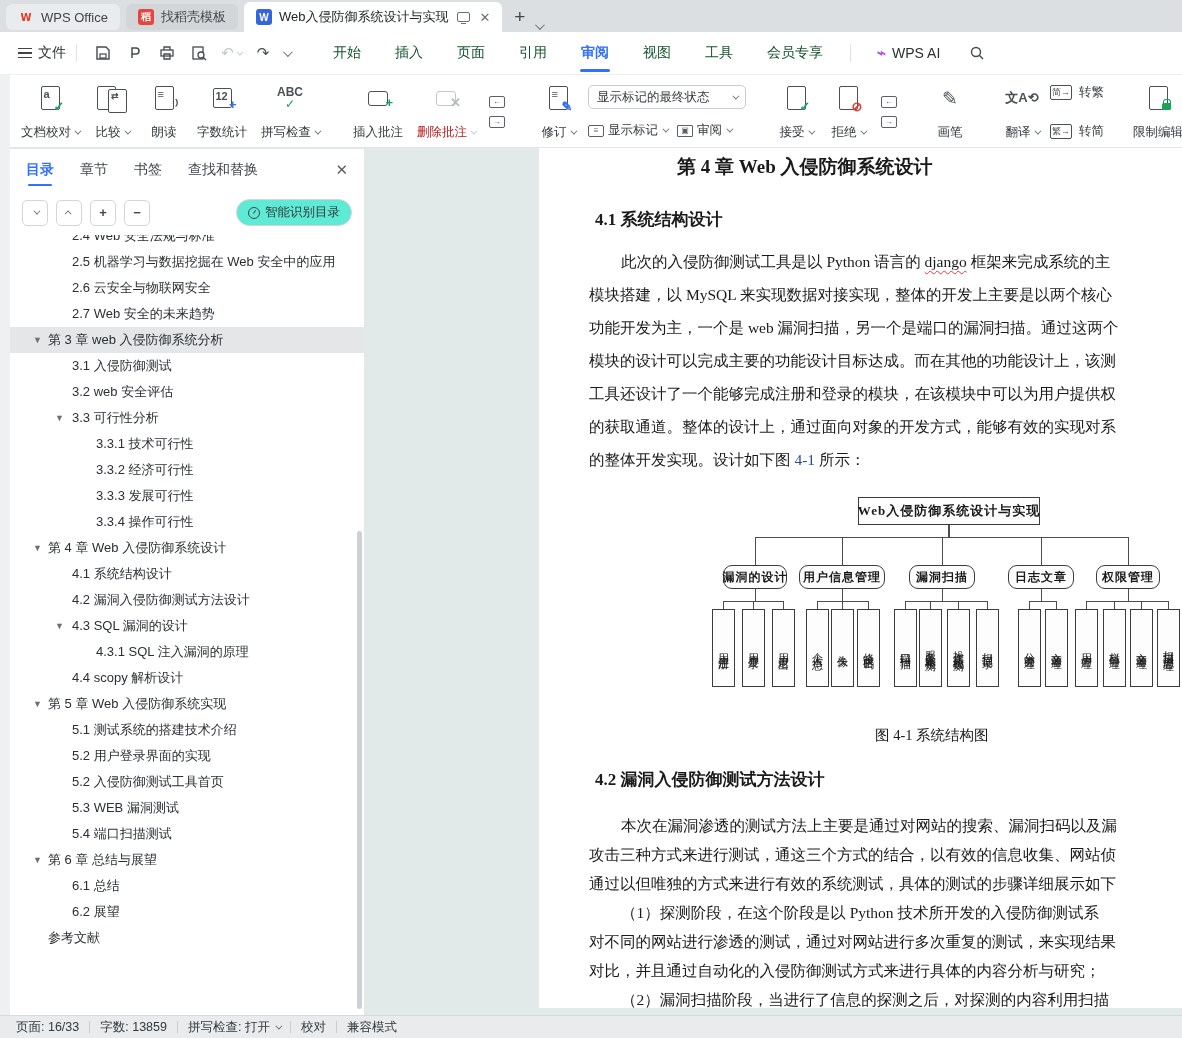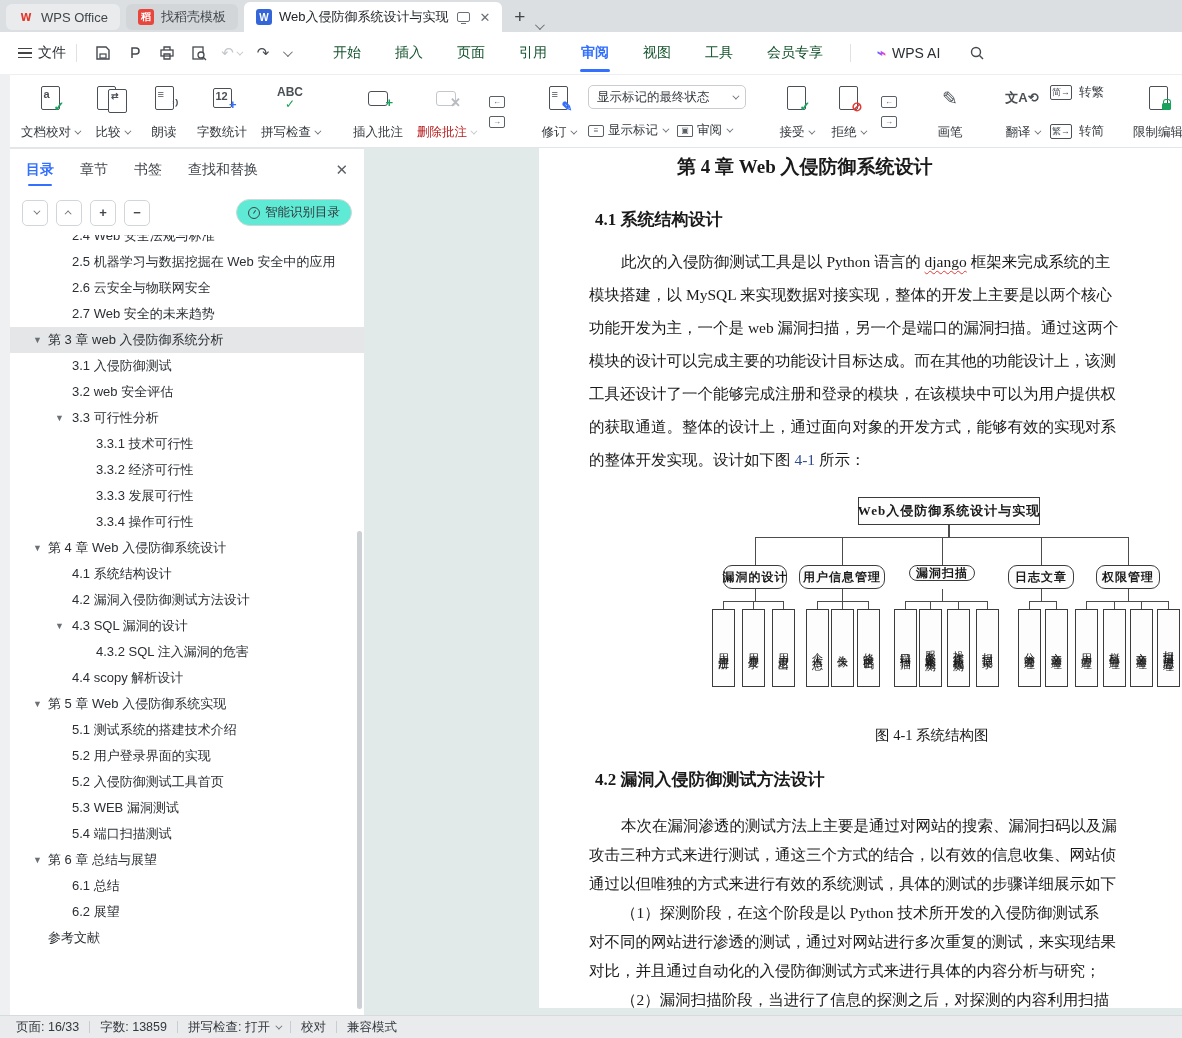--- a/index.html
+++ b/index.html
@@ -460,21 +460,21 @@
         <span>4.1 系统结构设计</span>
       </div>
       <div class="toc-item lv2">
         <span>4.2 漏洞入侵防御测试方法设计</span>
       </div>
       <div class="toc-item lv2">
         <span class="tri">▼</span>
         <span>4.3 SQL 漏洞的设计</span>
       </div>
       <div class="toc-item lv3">
-        <span>4.3.2 SQL 注入漏洞的危害</span>
+        <span>4.3.1 SQL 注入漏洞的原理</span>
       </div>
       <div class="toc-item lv2">
         <span>4.4 scopy 解析设计</span>
       </div>
       <div class="toc-item lv1">
         <span class="tri">▼</span>
         <span>第 5 章 Web 入侵防御系统实现</span>
       </div>
       <div class="toc-item lv2">
         <span>5.1 测试系统的搭建技术介绍</span>
@@ -540,21 +540,21 @@
           <div class="dgroup" style="left: 210px; top: 68px; width: 86px; height: 24px;">用户信息管理</div>
           <div class="dline" style="left: 253px; top: 92px; width: 1px; height: 12px;"></div>
           <div class="dline" style="left: 228px; top: 104px; width: 51px; height: 1px;"></div>
           <div class="dline" style="left: 228px; top: 104px; width: 1px; height: 8px;"></div>
           <div class="dleaf" style="left: 216.5px; top: 112px; width: 23px; height: 78px;">个人信息</div>
           <div class="dline" style="left: 253px; top: 104px; width: 1px; height: 8px;"></div>
           <div class="dleaf" style="left: 241.5px; top: 112px; width: 23px; height: 78px;">头像</div>
           <div class="dline" style="left: 279px; top: 104px; width: 1px; height: 8px;"></div>
           <div class="dleaf" style="left: 267.5px; top: 112px; width: 23px; height: 78px;">修改密码</div>
           <div class="dline" style="left: 353px; top: 40px; width: 1px; height: 28px;"></div>
-          <div class="dgroup" style="left: 320px; top: 68px; width: 66px; height: 16px;">漏洞扫描</div>
+          <div class="dgroup" style="left: 320px; top: 68px; width: 66px; height: 24px;">漏洞扫描</div>
           <div class="dline" style="left: 353px; top: 92px; width: 1px; height: 12px;"></div>
           <div class="dline" style="left: 316px; top: 104px; width: 82px; height: 1px;"></div>
           <div class="dline" style="left: 316px; top: 104px; width: 1px; height: 8px;"></div>
           <div class="dleaf" style="left: 304.5px; top: 112px; width: 23px; height: 78px;">端口扫描</div>
           <div class="dline" style="left: 341px; top: 104px; width: 1px; height: 8px;"></div>
           <div class="dleaf" style="left: 329.5px; top: 112px; width: 23px; height: 78px;">服务版本检测</div>
           <div class="dline" style="left: 369px; top: 104px; width: 1px; height: 8px;"></div>
           <div class="dleaf" style="left: 357.5px; top: 112px; width: 23px; height: 78px;">操作系统检测</div>
           <div class="dline" style="left: 398px; top: 104px; width: 1px; height: 8px;"></div>
           <div class="dleaf" style="left: 386.5px; top: 112px; width: 23px; height: 78px;">扫描记录</div>

